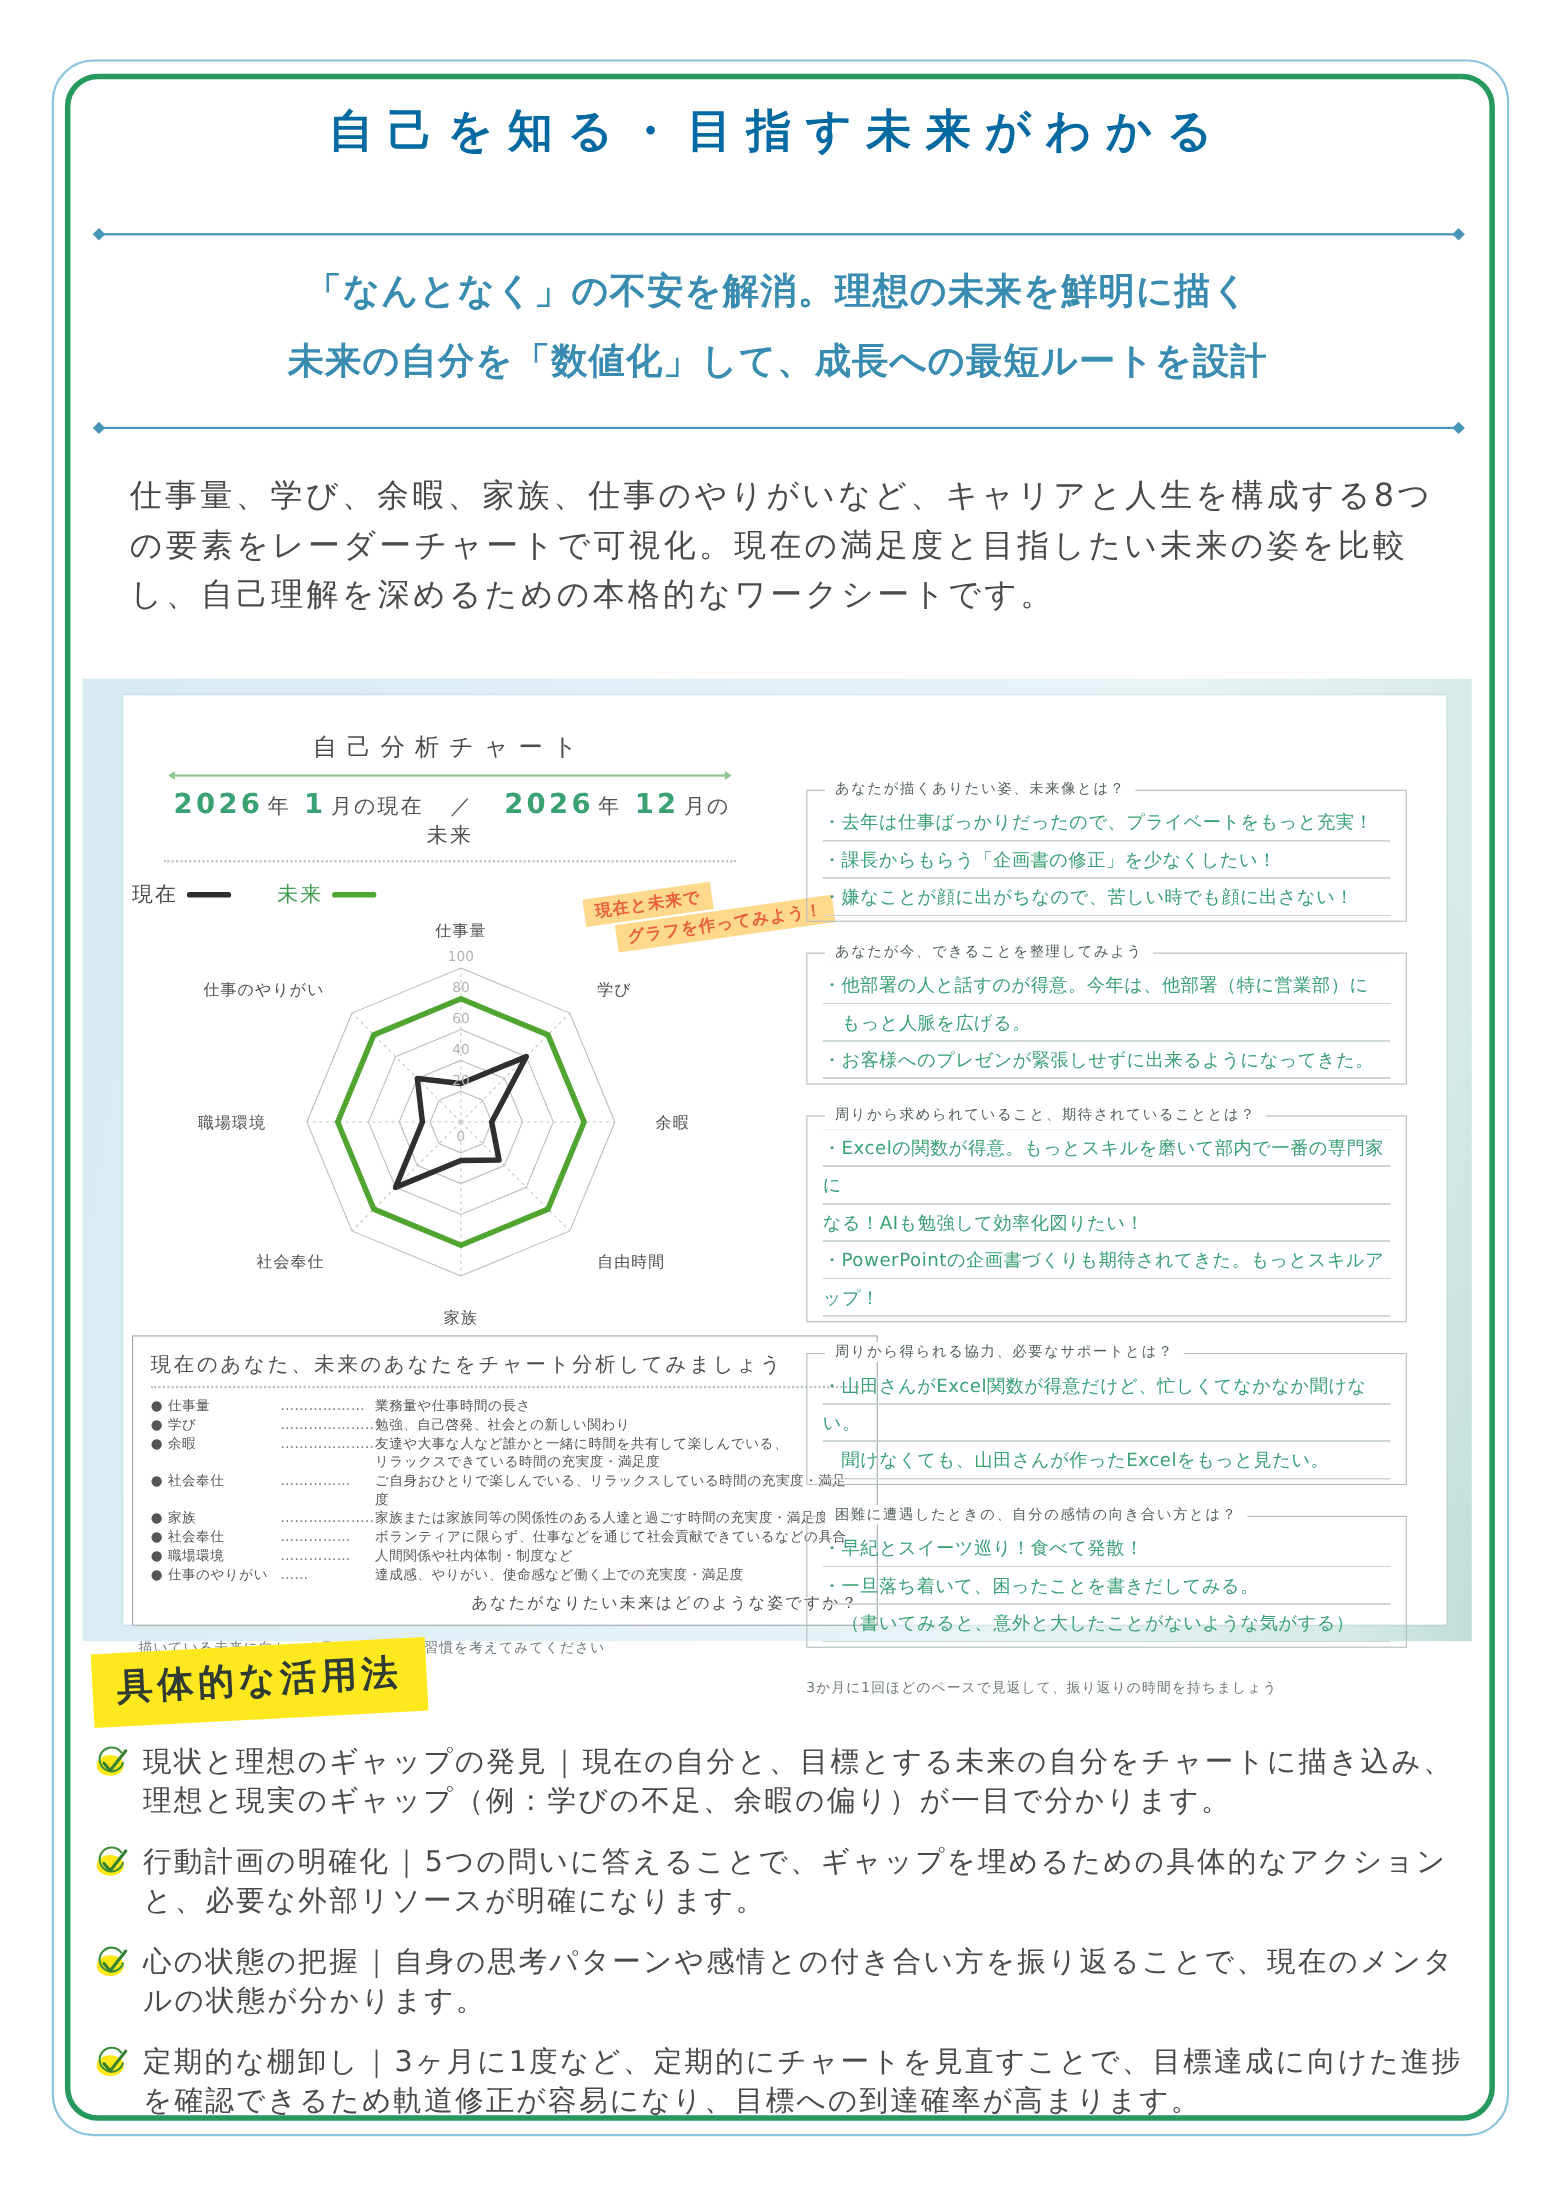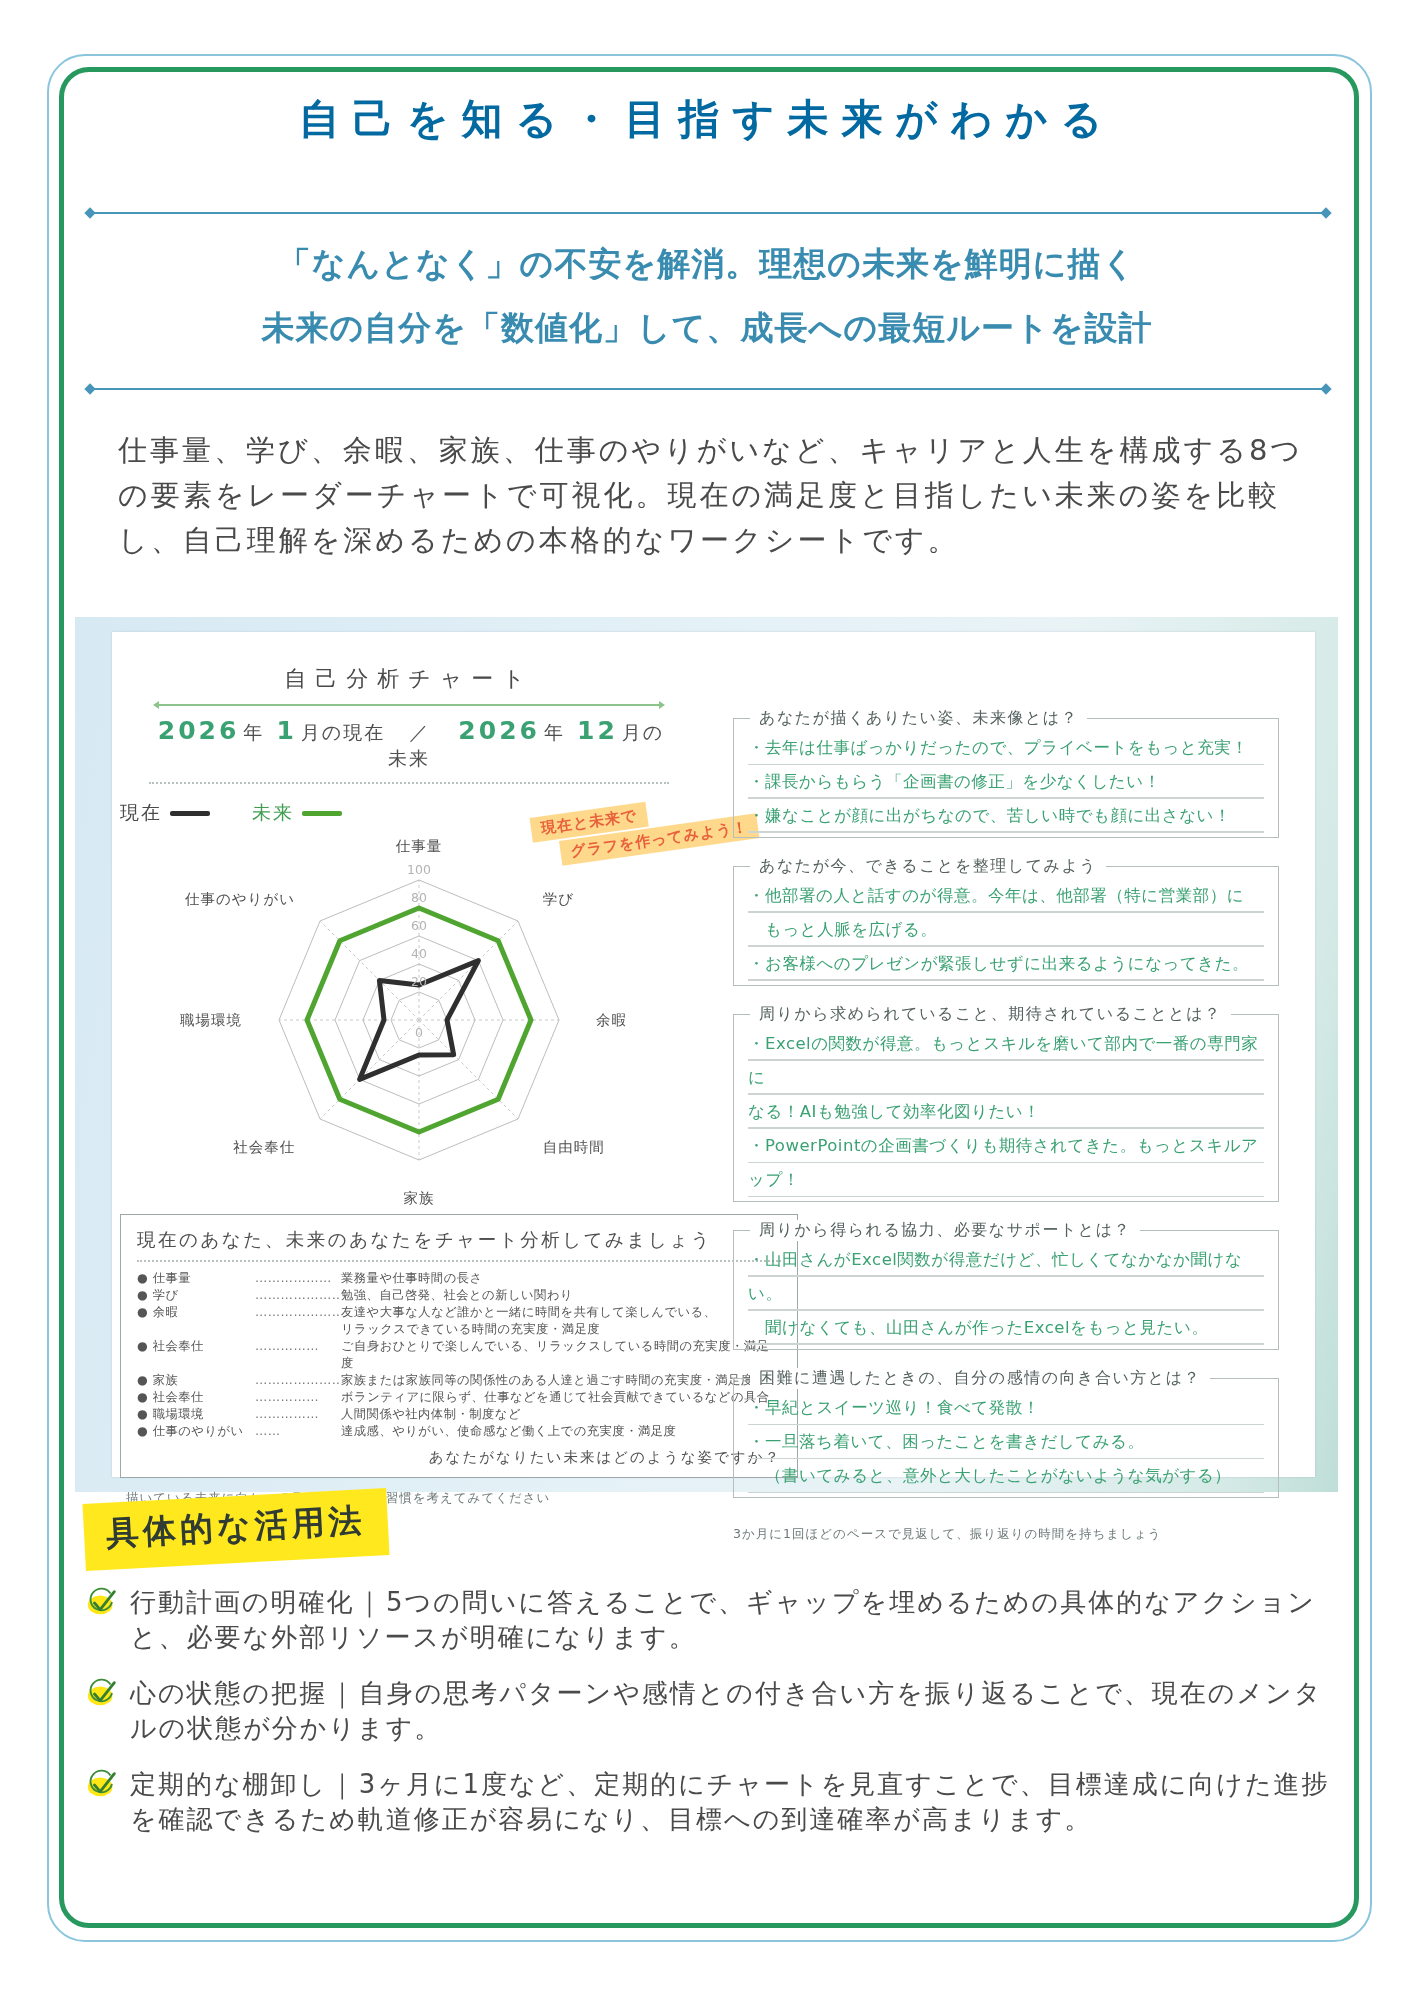--- a/index.html
+++ b/index.html
@@ -50,21 +50,21 @@
   .an-term{flex:0 0 118px;white-space:nowrap;}
   .an-dots{flex:0 0 86px;overflow:hidden;white-space:nowrap;color:#777;}
   .an-desc{flex:1;white-space:pre-line;}
   .an-question{margin-top:8px;text-align:right;font-size:14.5px;color:#4f4f4f;letter-spacing:2px;}
   .caption{font-size:12.5px;color:#6d7878;letter-spacing:1px;}
   .l-caption{margin-top:12px;margin-left:6px;}
 
   
   .rcol{position:absolute;left:621px;top:86px;width:546px;}
   .qa-box{position:relative;border:1.5px solid #b6bdbd;margin-bottom:28px;padding:12px 14px 4px;background:transparent;}
-  .qa-title{position:absolute;top:-11px;left:16px;background:#ffffff;padding:0 9px;font-size:16px;color:#53605e;letter-spacing:1.5px;white-space:nowrap;}
+  .qa-title{position:absolute;top:-11px;left:16px;background:#ffffff;padding:0 9px;font-size:13px;color:#53605e;letter-spacing:1.5px;white-space:nowrap;}
   .qa-entry{font-size:16.5px;color:#3aa173;line-height:34px;letter-spacing:.5px;white-space:pre-line;
     background-image:repeating-linear-gradient(to bottom,transparent 0px,transparent 32.5px,#ccd4d4 32.5px,#ccd4d4 34px);}
   .r-caption{margin-top:14px;}
 
   
   .usage-label{position:absolute;left:84px;top:1496px;display:inline-block;background:#ffe91e;color:#2f3b33;
     font-size:33px;font-weight:600;letter-spacing:4px;padding:9px 22px 13px;transform:rotate(-3deg);}
   .usage-list{position:absolute;left:86px;top:1585px;width:1254px;}
   .usage-item{display:flex;margin-bottom:21px;}
   .usage-icon{flex:0 0 44px;padding-top:1px;}
@@ -227,20 +227,28 @@
         </div>
         <div class="caption r-caption">3か月に1回ほどのペースで見返して、振り返りの時間を持ちましょう</div>
       </div>
 
     </div>
   </div>
 
   <div class="usage-label">具体的な活用法</div>
   <div class="usage-list">
 
+    <div class="usage-item">
+      <span class="usage-icon"><svg viewBox="0 0 36 36" width="34" height="34">
+            <ellipse cx="15" cy="20" rx="13" ry="10" fill="#FFE617"></ellipse>
+            <path d="M26 8 A 11.5 11.5 0 1 0 27.5 17" fill="none" stroke="#3c8d38" stroke-width="2"></path>
+            <path d="M9 18 L15 25 L30 6" fill="none" stroke="#35802f" stroke-width="3" stroke-linecap="round" stroke-linejoin="round"></path>
+          </svg></span>
+      <span class="usage-text"><span>現状と理想のギャップの発見</span><span class="u-sep">｜</span><span>現在の自分と、目標とする未来の自分をチャートに描き込み、理想と現実のギャップ（例：学びの不足、余暇の偏り）が一目で分かります。</span></span>
+    </div>
 
     <div class="usage-item">
       <span class="usage-icon"><svg viewBox="0 0 36 36" width="34" height="34">
             <ellipse cx="15" cy="20" rx="13" ry="10" fill="#FFE617"></ellipse>
             <path d="M26 8 A 11.5 11.5 0 1 0 27.5 17" fill="none" stroke="#3c8d38" stroke-width="2"></path>
             <path d="M9 18 L15 25 L30 6" fill="none" stroke="#35802f" stroke-width="3" stroke-linecap="round" stroke-linejoin="round"></path>
           </svg></span>
       <span class="usage-text"><span>行動計画の明確化</span><span class="u-sep">｜</span><span>5つの問いに答えることで、ギャップを埋めるための具体的なアクションと、必要な外部リソースが明確になります。</span></span>
     </div>
 

